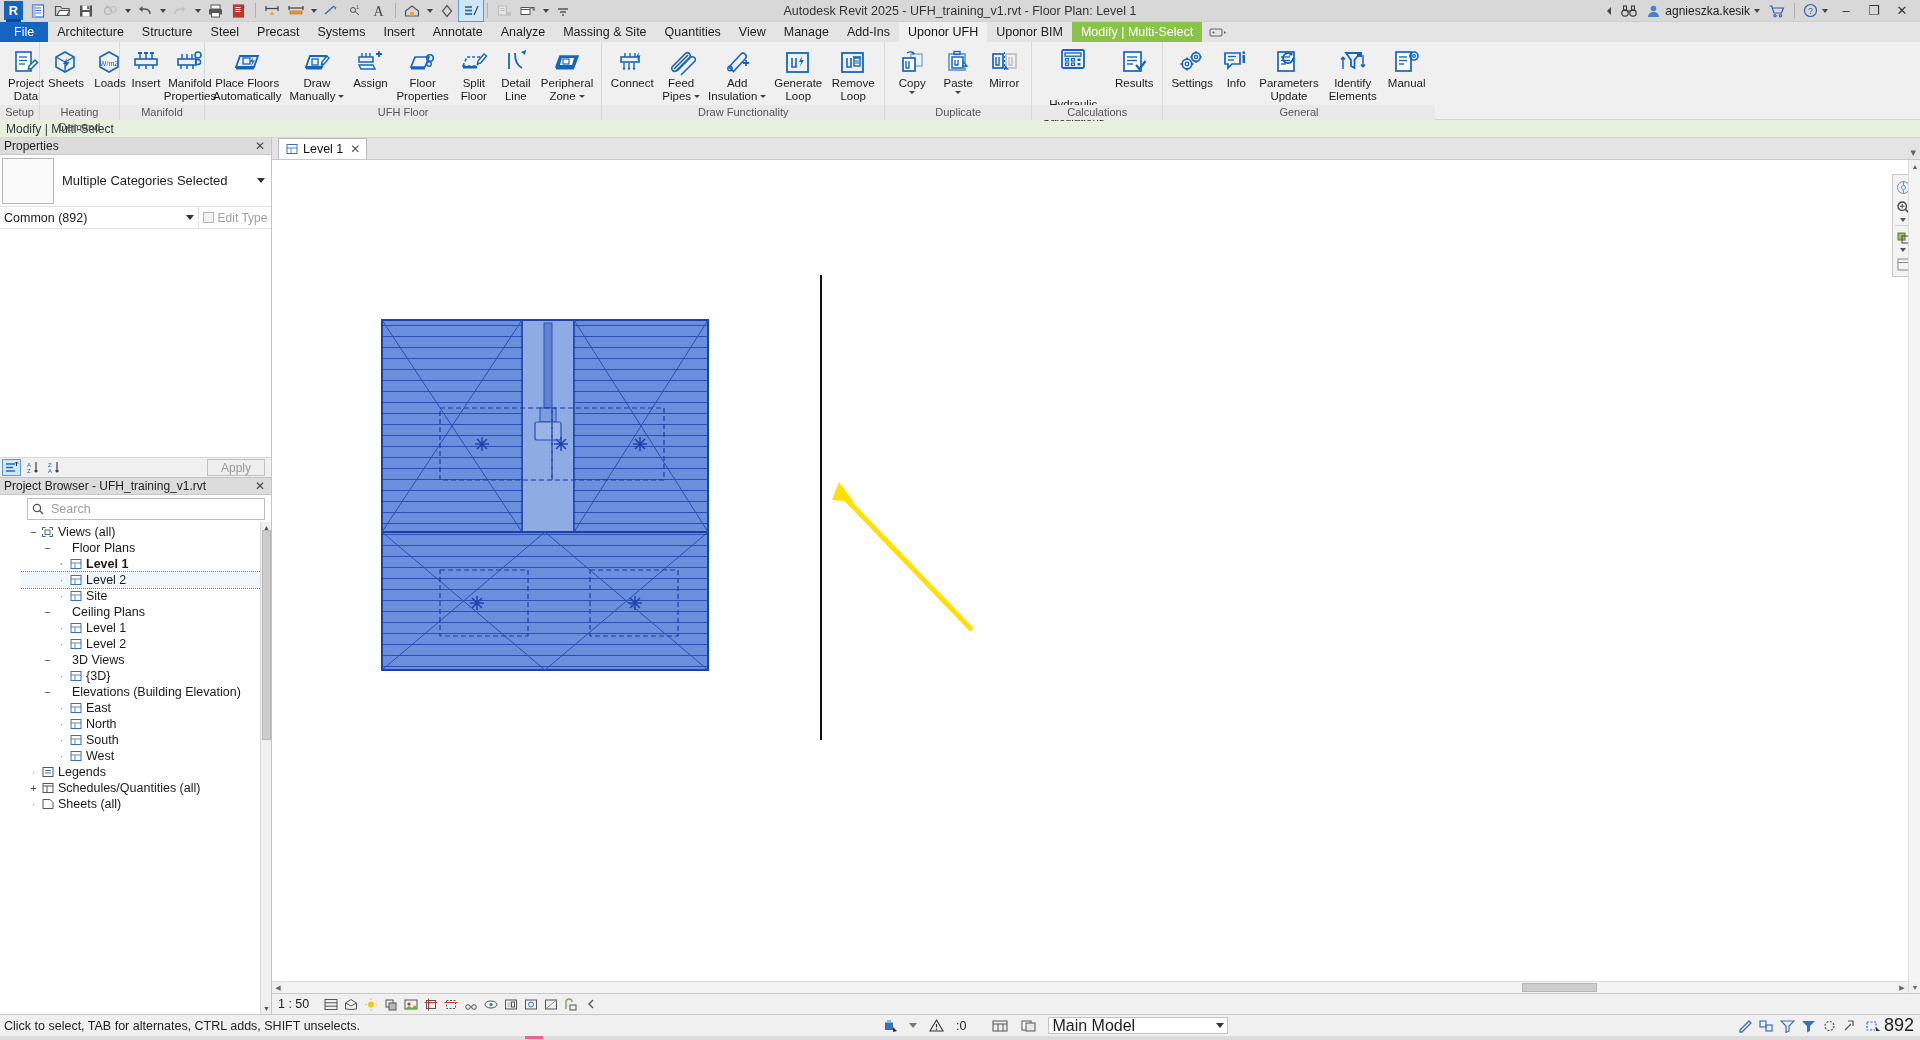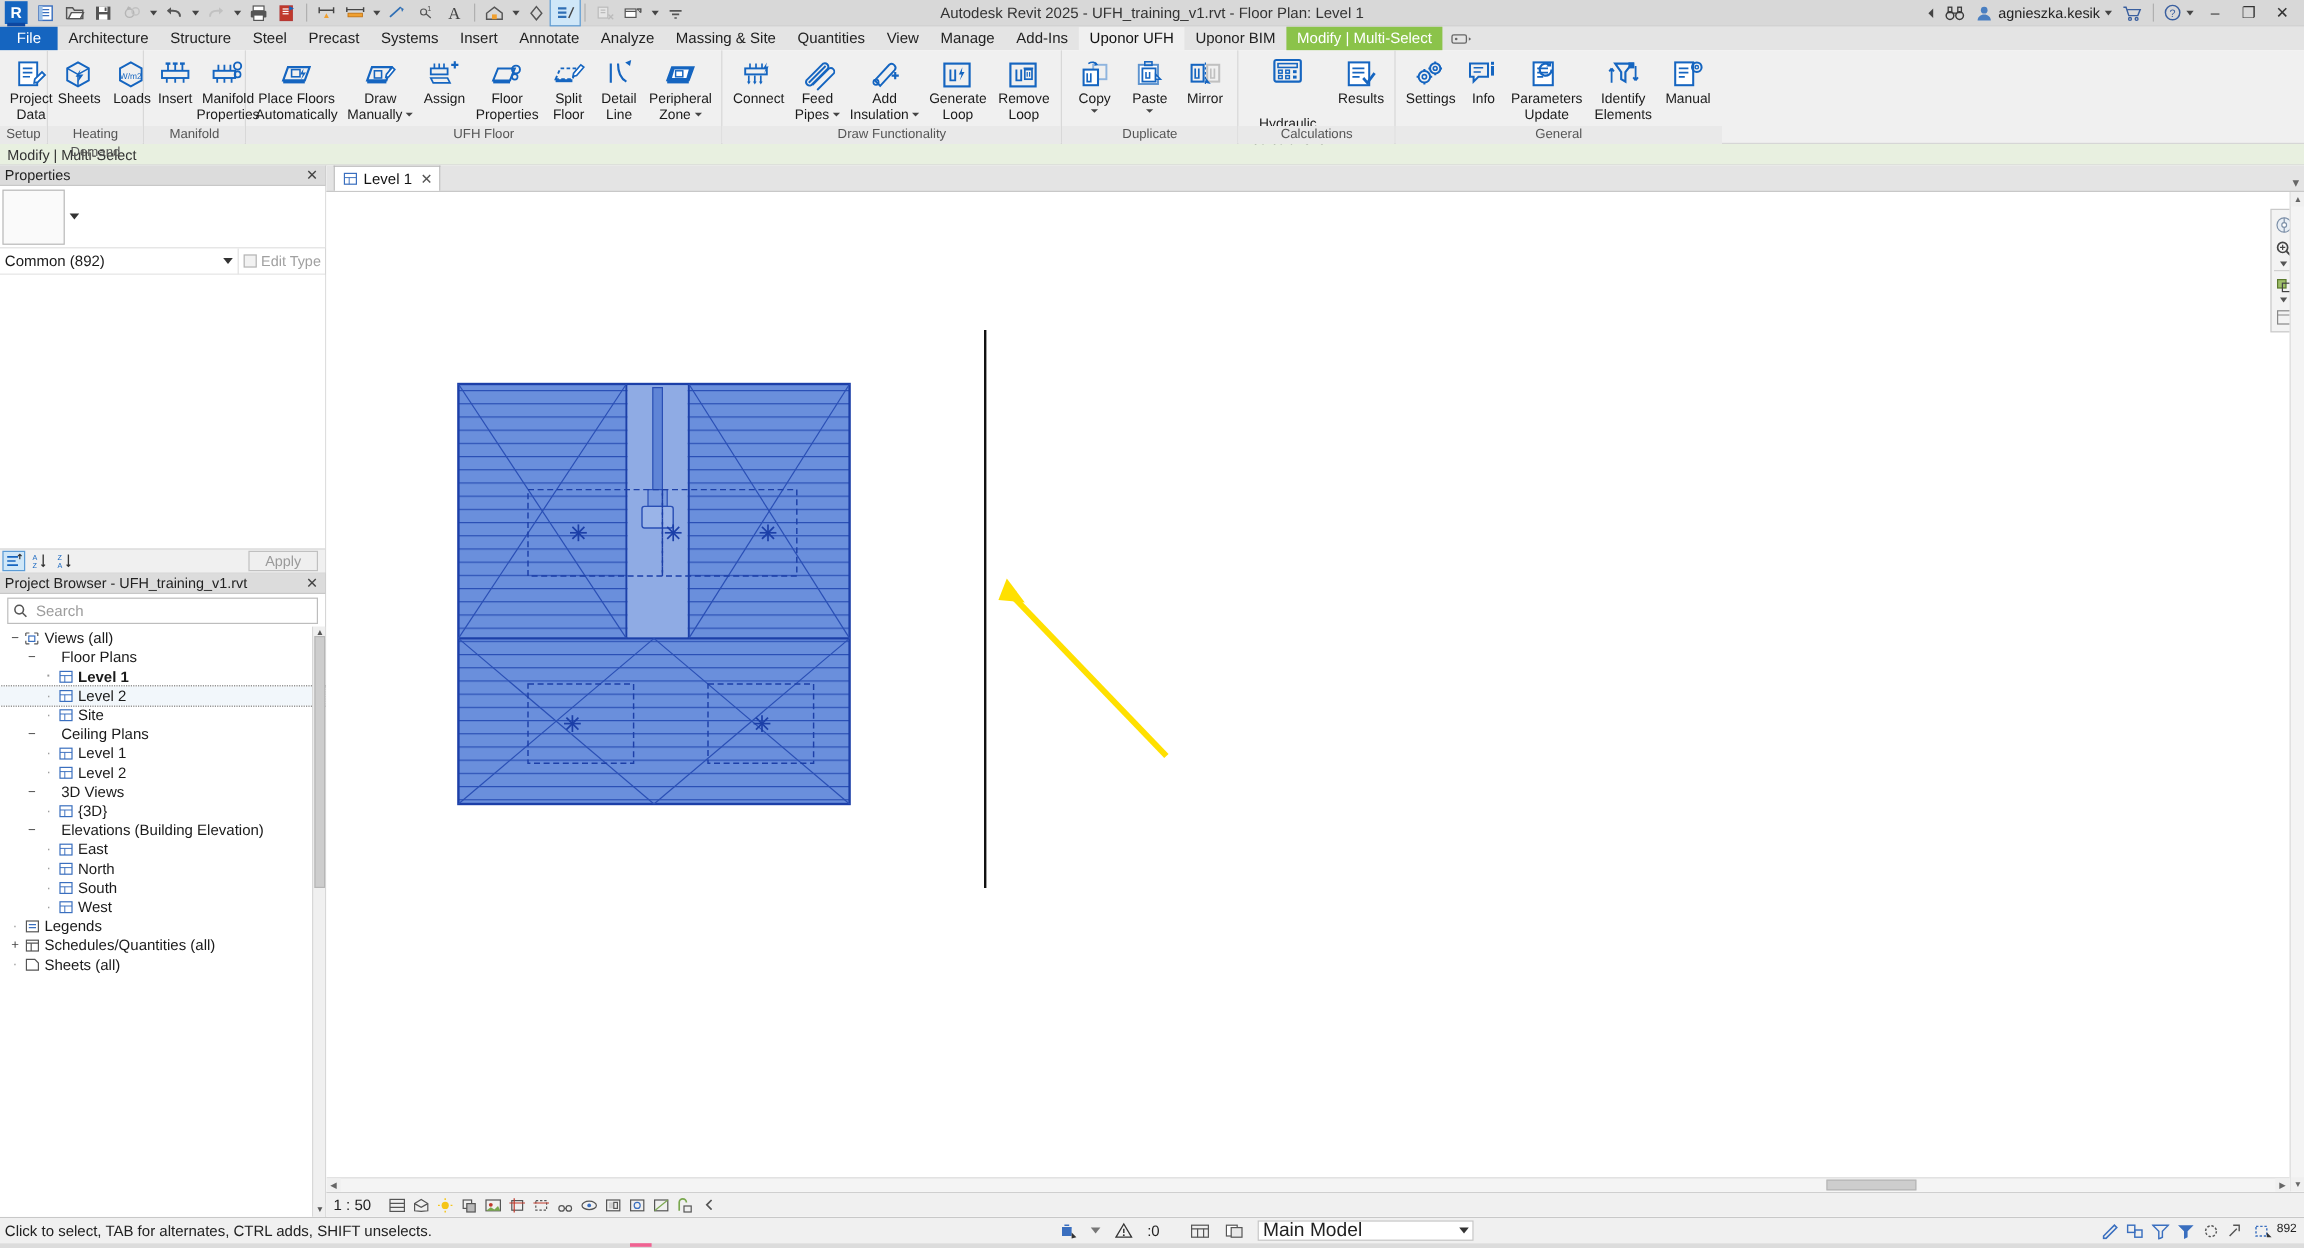--- a/index.html
+++ b/index.html
@@ -111,21 +111,21 @@
   .props-fill { flex:1; background:#fff; }
 
   .props-footer { height: 20px; background: #f0f0f0; display: flex; align-items: center; padding: 0 2px; gap: 2px; border-top:1px solid #d8d8d8;}
   .pf-btn { width: 19px; height: 17px; display:flex;align-items:center;justify-content:center; cursor:pointer; border:1px solid transparent;}
   .pf-btn.sel { background:#cfe7f8; border:1px solid #5b9bd5;}
   .apply-btn {
     margin-left:auto; margin-right:4px; width: 58px; height: 17px; border:1px solid #c0c0c0;
     background:#efefef; color:#9a9a9a; font-size:12px; display:flex; align-items:center; justify-content:center;
   }
 
-  .pb-body { flex:1; display:flex; flex-direction:column; background:#fff; min-height:0;}
+  .pb-body { flex:1; display:flex; flex-direction:column; background:#fff; min-height:0;padding-left:21px;}
   .pb-search { height: 22px; margin: 3px 6px 2px 6px; border:1px solid #bdbdbd; background:#fff; display:flex; align-items:center; padding:0 4px; gap:5px;}
   .pb-search input { border:none; outline:none; font-size:12.5px; flex:1; color:#333; font-family:"Liberation Sans",sans-serif;}
   .pb-search input::placeholder { color:#9c9c9c; }
 
   .tree { flex:1; overflow:hidden; position:relative; padding-top:2px;}
   .tnode { display:flex; align-items:center; height:16px; font-size:12.5px; color:#1a1a1a; white-space:nowrap; padding-right:4px;}
   .tnode.sel-current { font-weight:bold; }
   .tnode.sel-box { outline:1px dotted #7a7a7a; background:#f2f7fb;}
   .texp { width:13px; display:flex; align-items:center; justify-content:center; cursor:pointer; font-size:11px; color:#444;}
   .tdash { width:13px; text-align:center; color:#999; font-size:11px;}
@@ -169,21 +169,21 @@
   
   .statusbar {
     height: 22px; background: #f0f0f0; border-top:1px solid #c8c8c8; display:flex; align-items:center;
     font-size:12.5px; color:#222; flex:0 0 22px; padding-left:4px;
   }
   .sb-center { display:flex; align-items:center; gap:8px; }
   .sb-combo { width:180px; height:17px; border:1px solid #c4c4c4; background:#fff; display:flex; align-items:center; padding:0 3px; font-size:16px;}
   .sb-combo .cc { margin-left:auto; border-left:4px solid transparent;border-right:4px solid transparent;border-top:5px solid #333;}
   .sb-right { margin-left:auto; display:flex; align-items:center; gap:2px; padding-right:6px;}
   .sb-icon { width:19px;height:18px;display:flex;align-items:center;justify-content:center;cursor:pointer;}
-  .sb-count { display:flex; align-items:flex-start; gap:3px; font-size:10px; padding-left:4px;}
+  .sb-count { display:flex; align-items:center; gap:3px; font-size:18px; padding-left:4px;}
 
   .bottom-edge { height:4px; background:#dcdcdc; flex:0 0 4px; position:relative;}
   .bottom-edge .nub { position:absolute; left:525px; top:0; width:18px; height:3px; background:#f06292;}
 
   svg { display:block; }
 </style>
 </head>
 <body>
 
 <div id="app">
@@ -840,20 +840,21 @@
 
     <div class="leftcol">
 
       <div class="pal-header">
         <span>Properties</span>
         <span class="x">✕</span>
       </div>
       <div class="props-body">
         <div class="type-selector">
           <div class="type-thumb"></div>
+          <div class="type-name">Multiple Categories Selected</div>
           <div class="type-drop"></div>
         </div>
         <div class="family-row">
           <div class="family-combo">
             <span>Common (892)</span>
             <span class="cb-caret"></span>
           </div>
           <div class="edit-type">
             <span class="sq"></span>
             <span>Edit Type</span>

